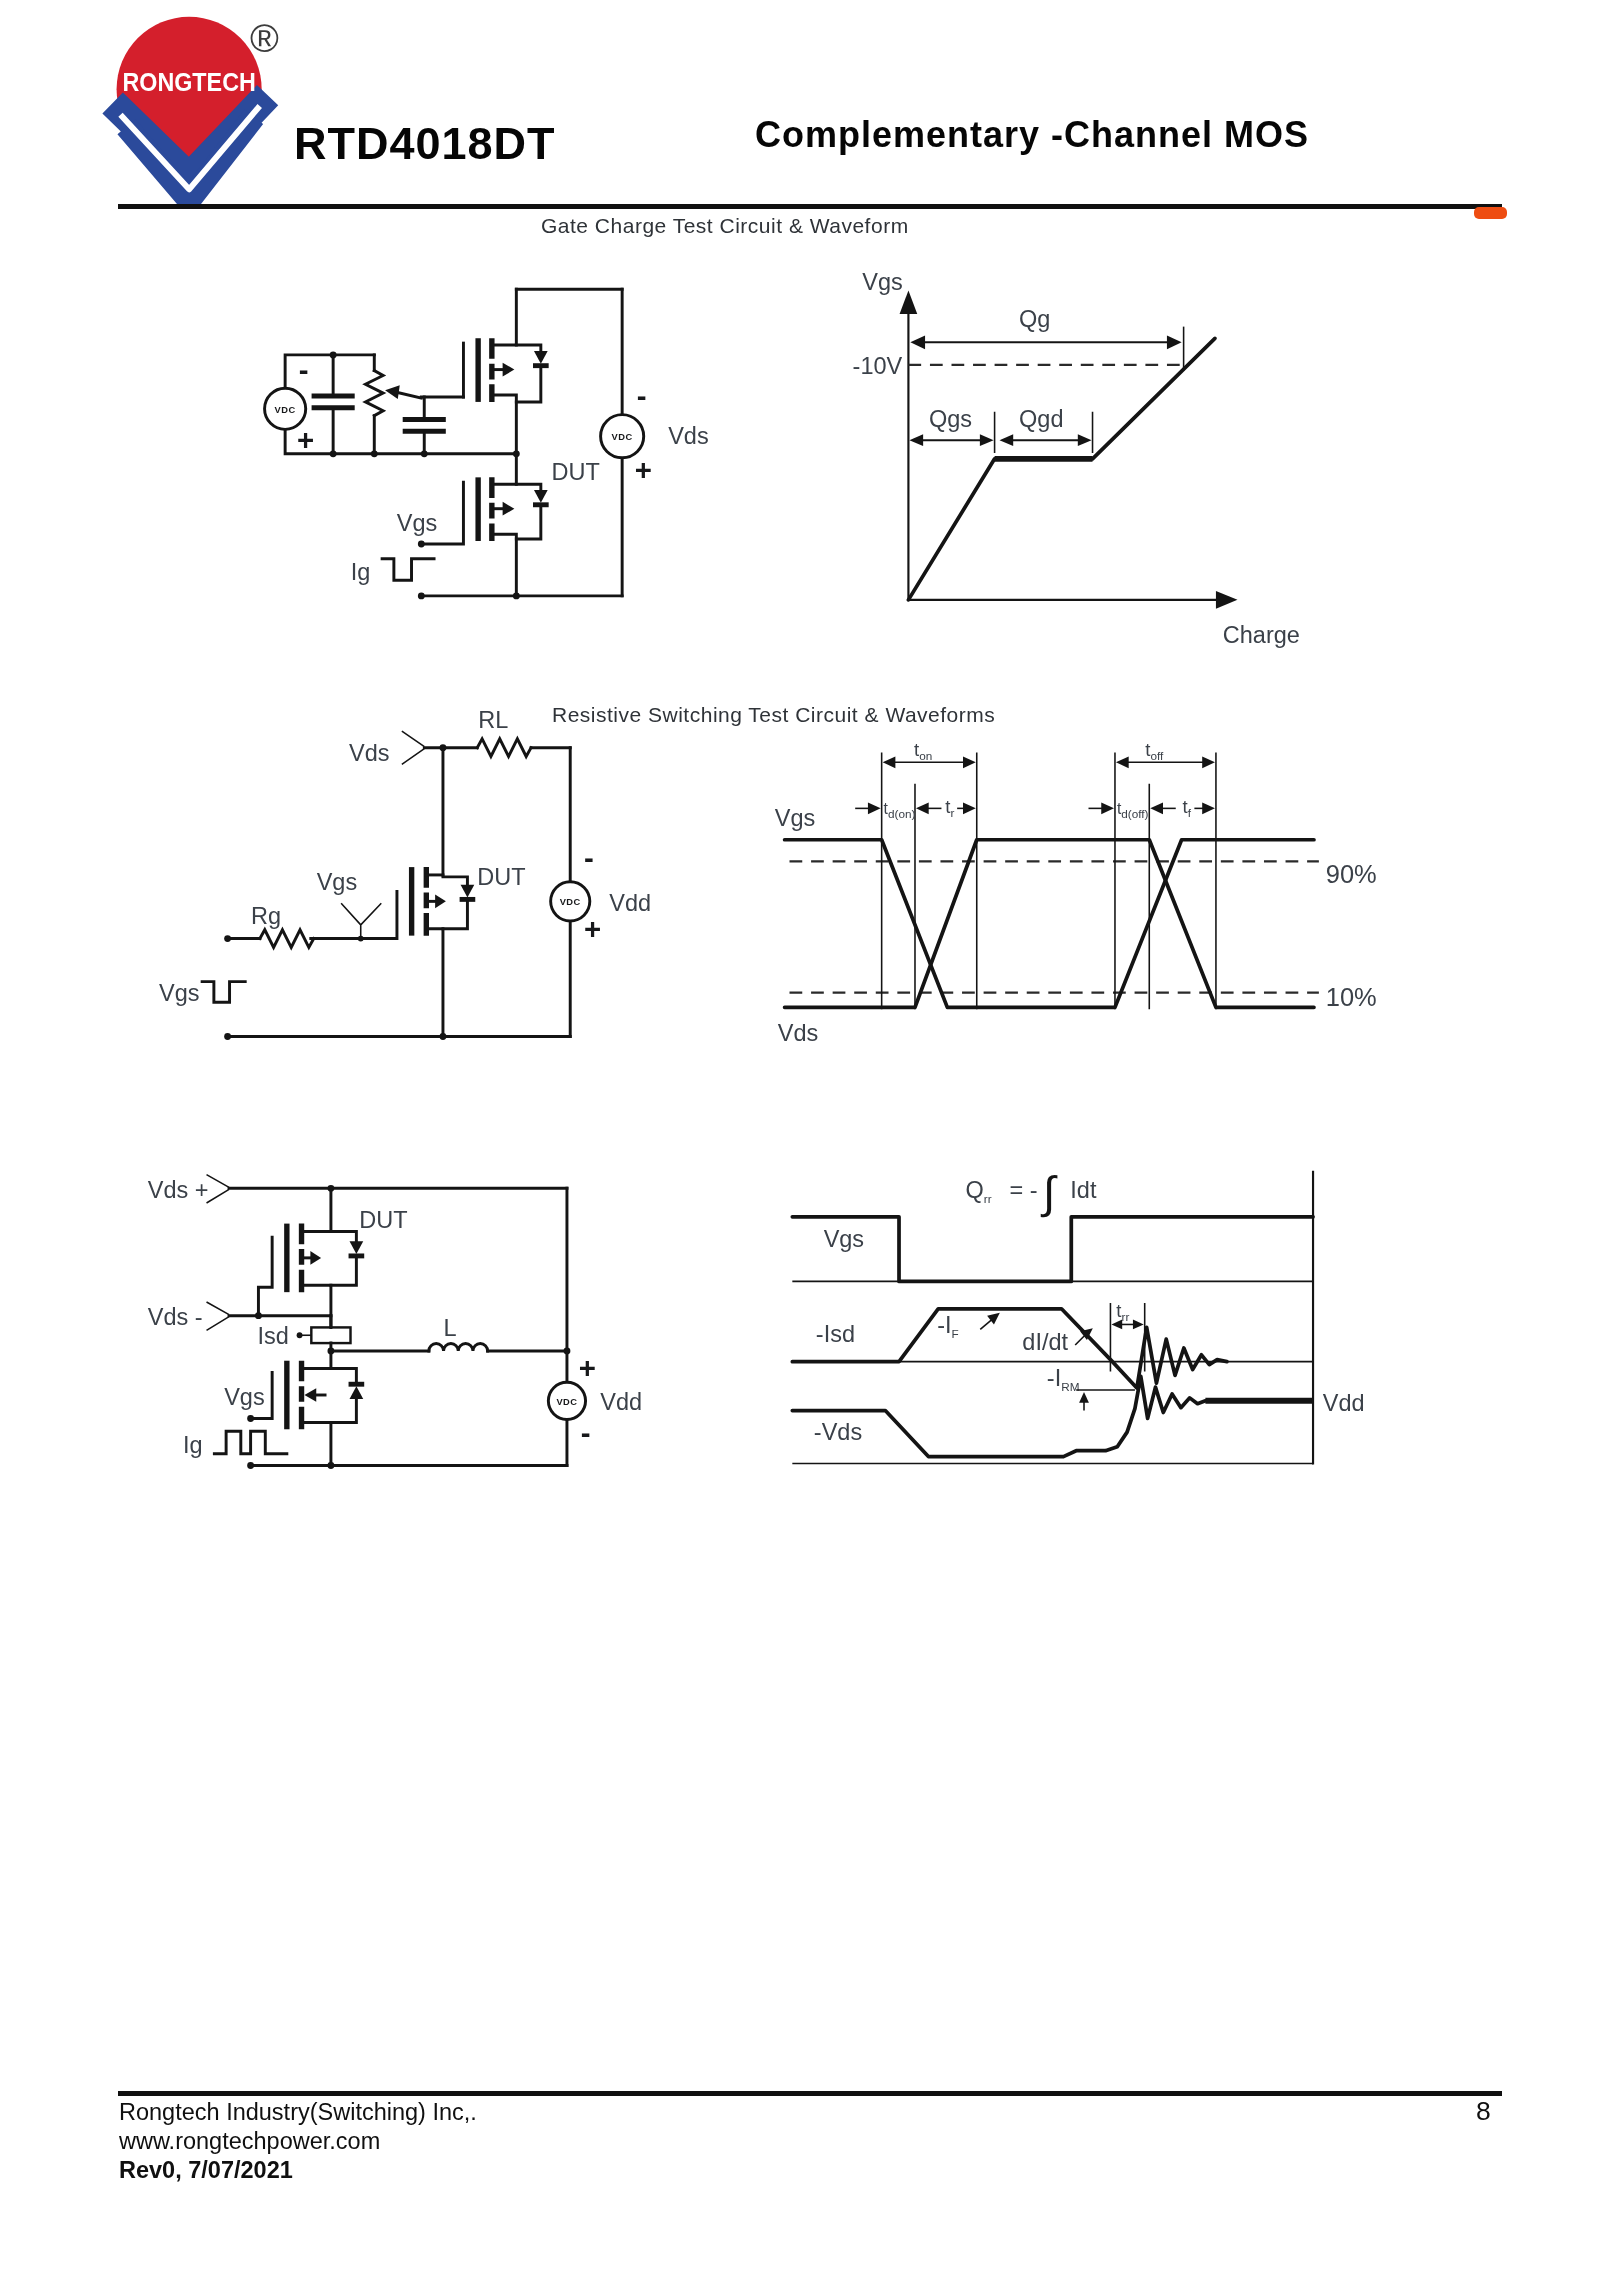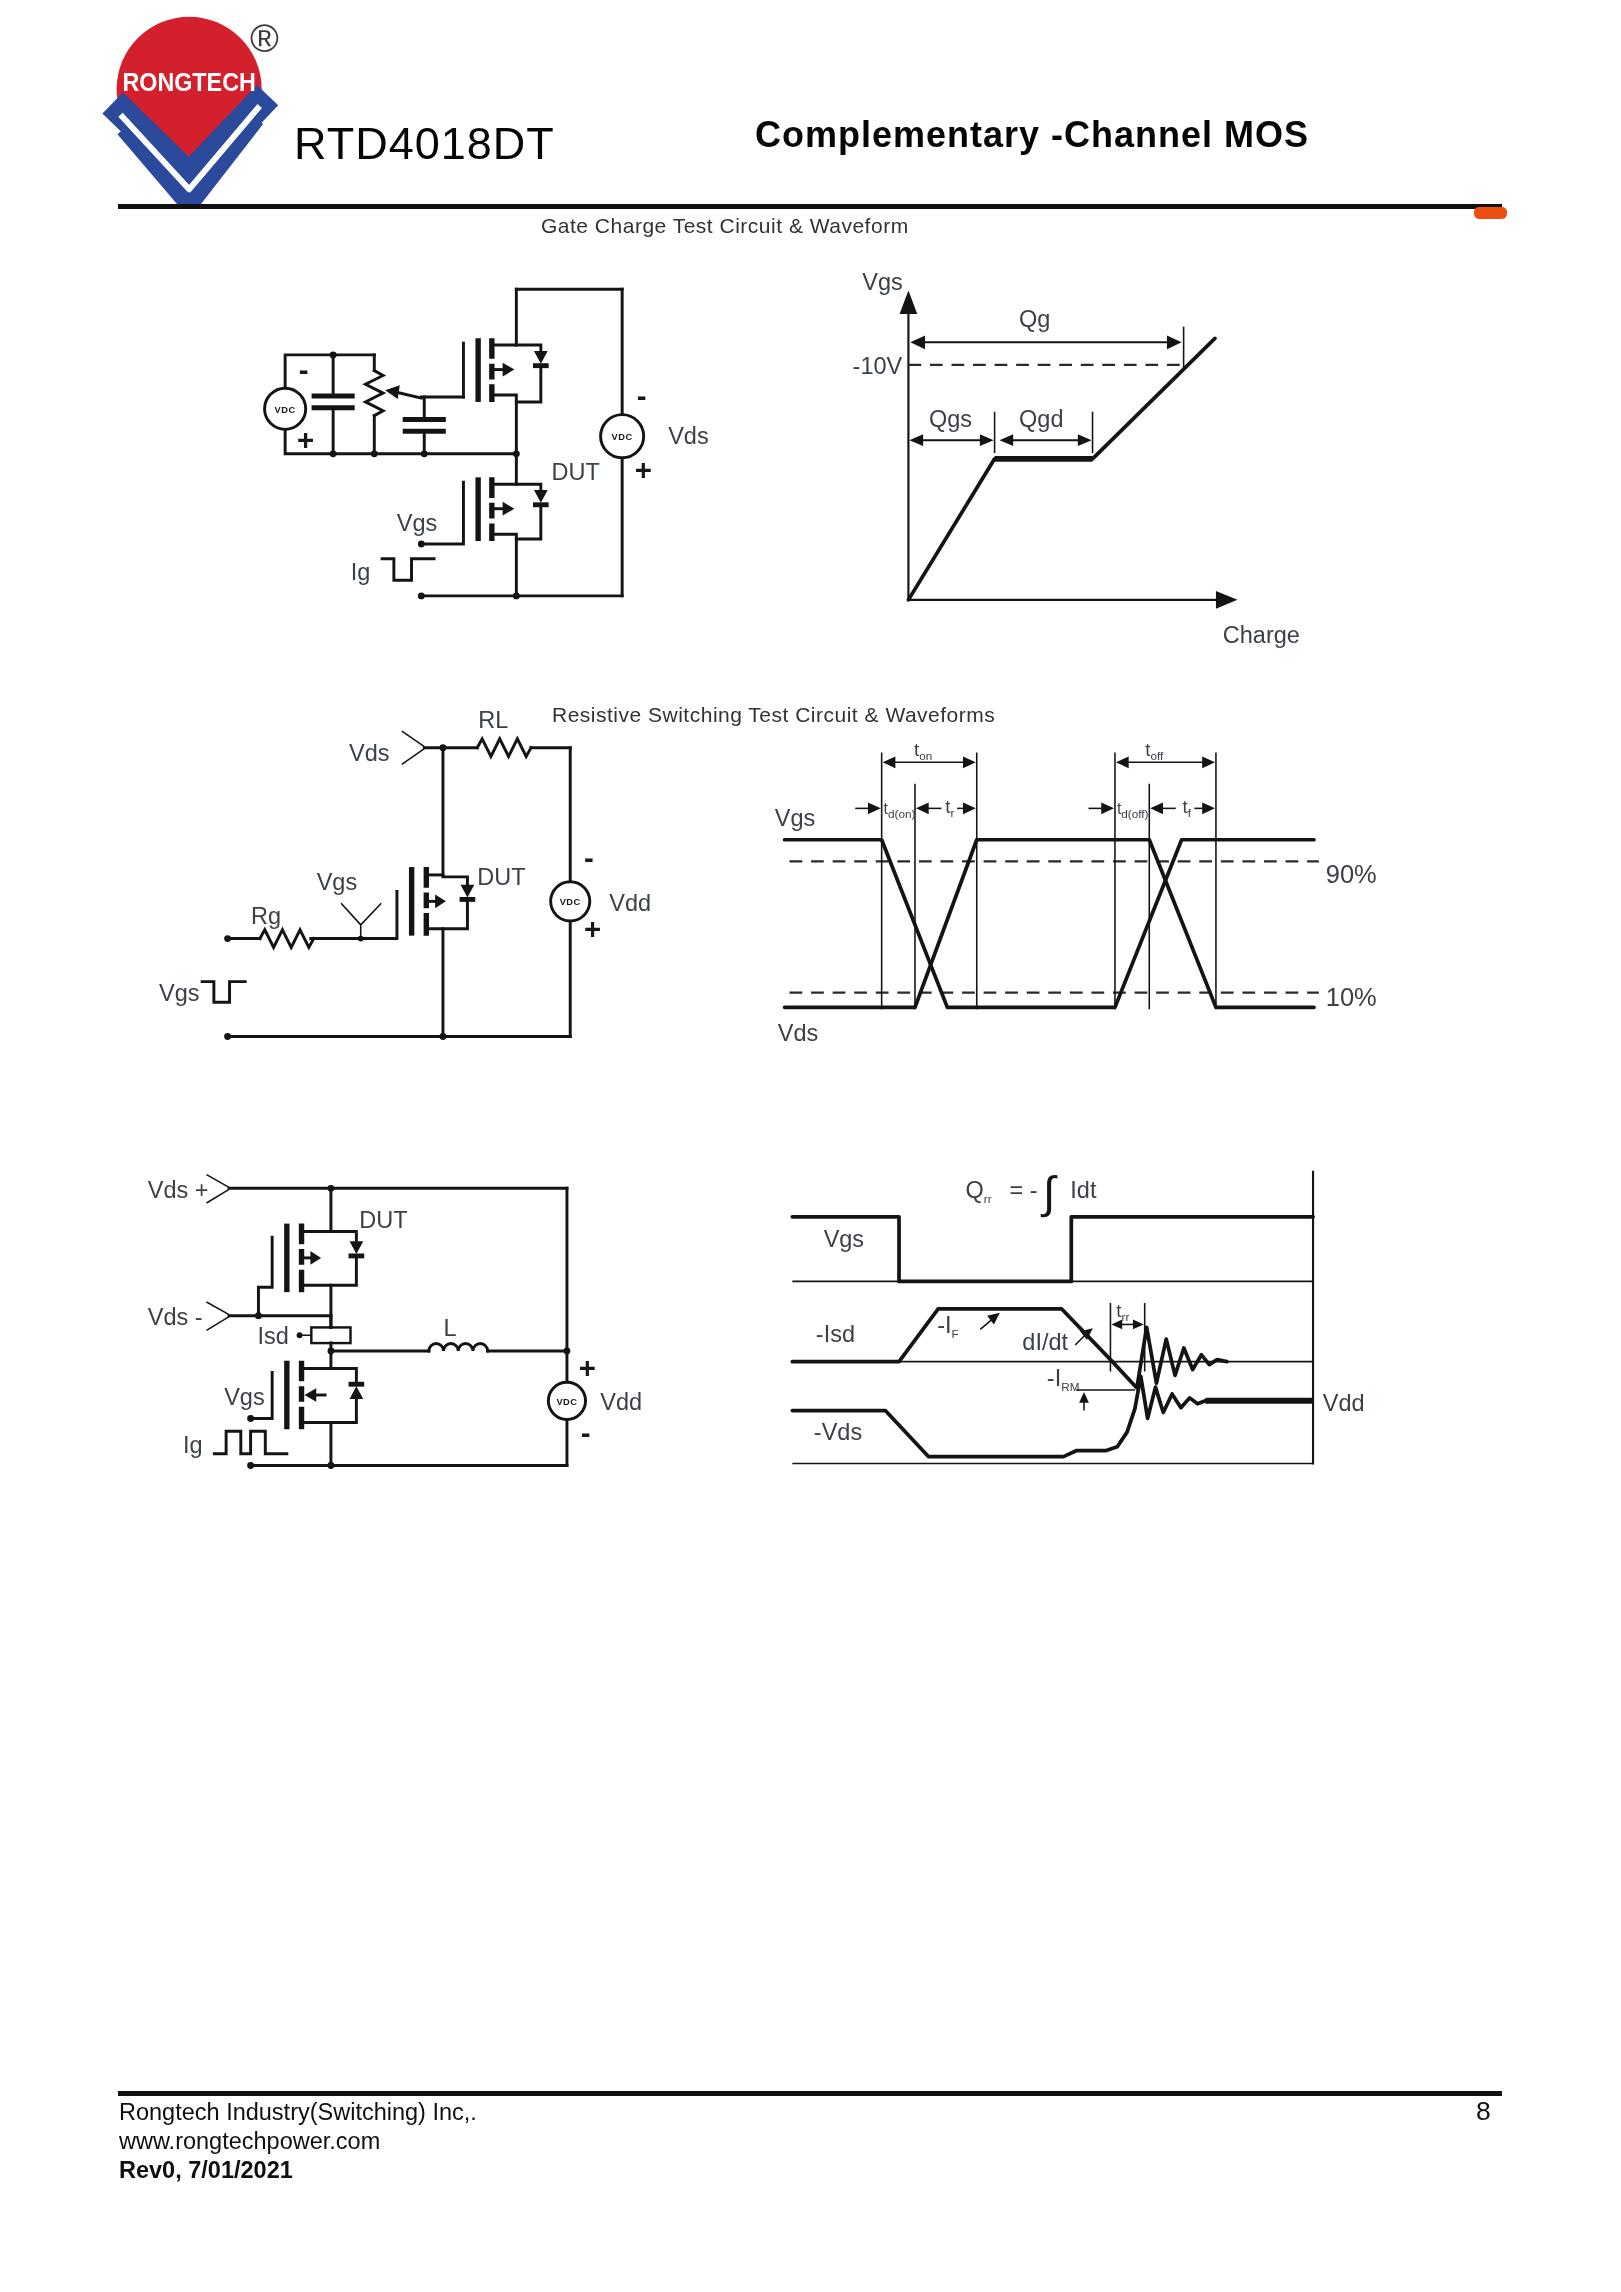--- a/index.html
+++ b/index.html
@@ -1,21 +1,21 @@
 <!DOCTYPE html>
 <html><head>
 <meta charset="utf-8">
 <style>
   * { margin:0; padding:0; box-sizing:border-box; }
   html,body { background:#ffffff; }
   body { font-family:"Liberation Sans", sans-serif; }
   .page { position:relative; width:1621px; height:2293px; background:#fff; overflow:hidden; }
   .abs { position:absolute; }
 
-  .part-number { font-size:45px; font-weight:normal; color:#060606; letter-spacing:1px; }
+  .part-number { font-size:45px; font-weight:bold; color:#060606; letter-spacing:1px; }
   .doc-title  { font-size:36px; font-weight:bold; color:#060606; letter-spacing:1px; }
   .hrule { background:#101010; }
   .accent-tab { border-radius:4.9px; }
 
   .section-heading { font-size:21px; color:#2f3338; letter-spacing:0.5px; }
 
   .footer-line  { font-size:23.5px; color:#101010; }
   .footer-line.bold { font-weight:bold; }
   .page-number { font-size:26.5px; color:#101010; }
 
@@ -389,17 +389,17 @@
     <path class="thin" d="M808,1494 H1340"></path>
     <polyline class="trace" points="808,1440 903,1440 947,1487 1085,1487 1098,1481 1128,1481 1140,1477 1150,1462 1158,1438 1164,1405 1171,1448 1179,1416 1187,1442 1196,1423 1205,1437 1214,1427 1222,1433 1230,1430"></polyline>
     <path class="bold-seg" d="M1230,1430 H1340"></path>
     <text class="lbl" x="830" y="1470">-Vds</text>
     <text class="lbl" x="1350" y="1440">Vdd</text>
   </svg>
 
   <div class="abs hrule" style="left:118px;top:2091px;width:1384px;height:4.9px;"></div>
   <div class="abs footer-line" style="left:119px;top:2099px;">Rongtech Industry(Switching) Inc,.</div>
   <div class="abs footer-line" style="left:119px;top:2128px;">www.rongtechpower.com</div>
-  <div class="abs footer-line bold" style="left:119px;top:2157px;">Rev0, 7/01/2021</div>
+  <div class="abs footer-line bold" style="left:119px;top:2157px;">Rev0, 7/07/2021</div>
   <div class="abs page-number" style="left:1476px;top:2096px;">8</div>
 
 </div>
 
 
 </body></html>

